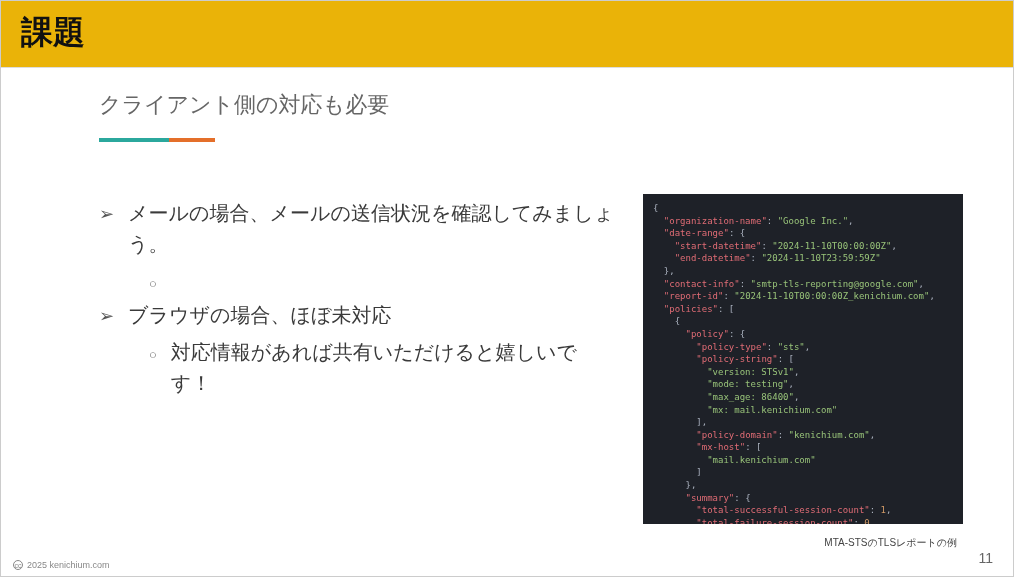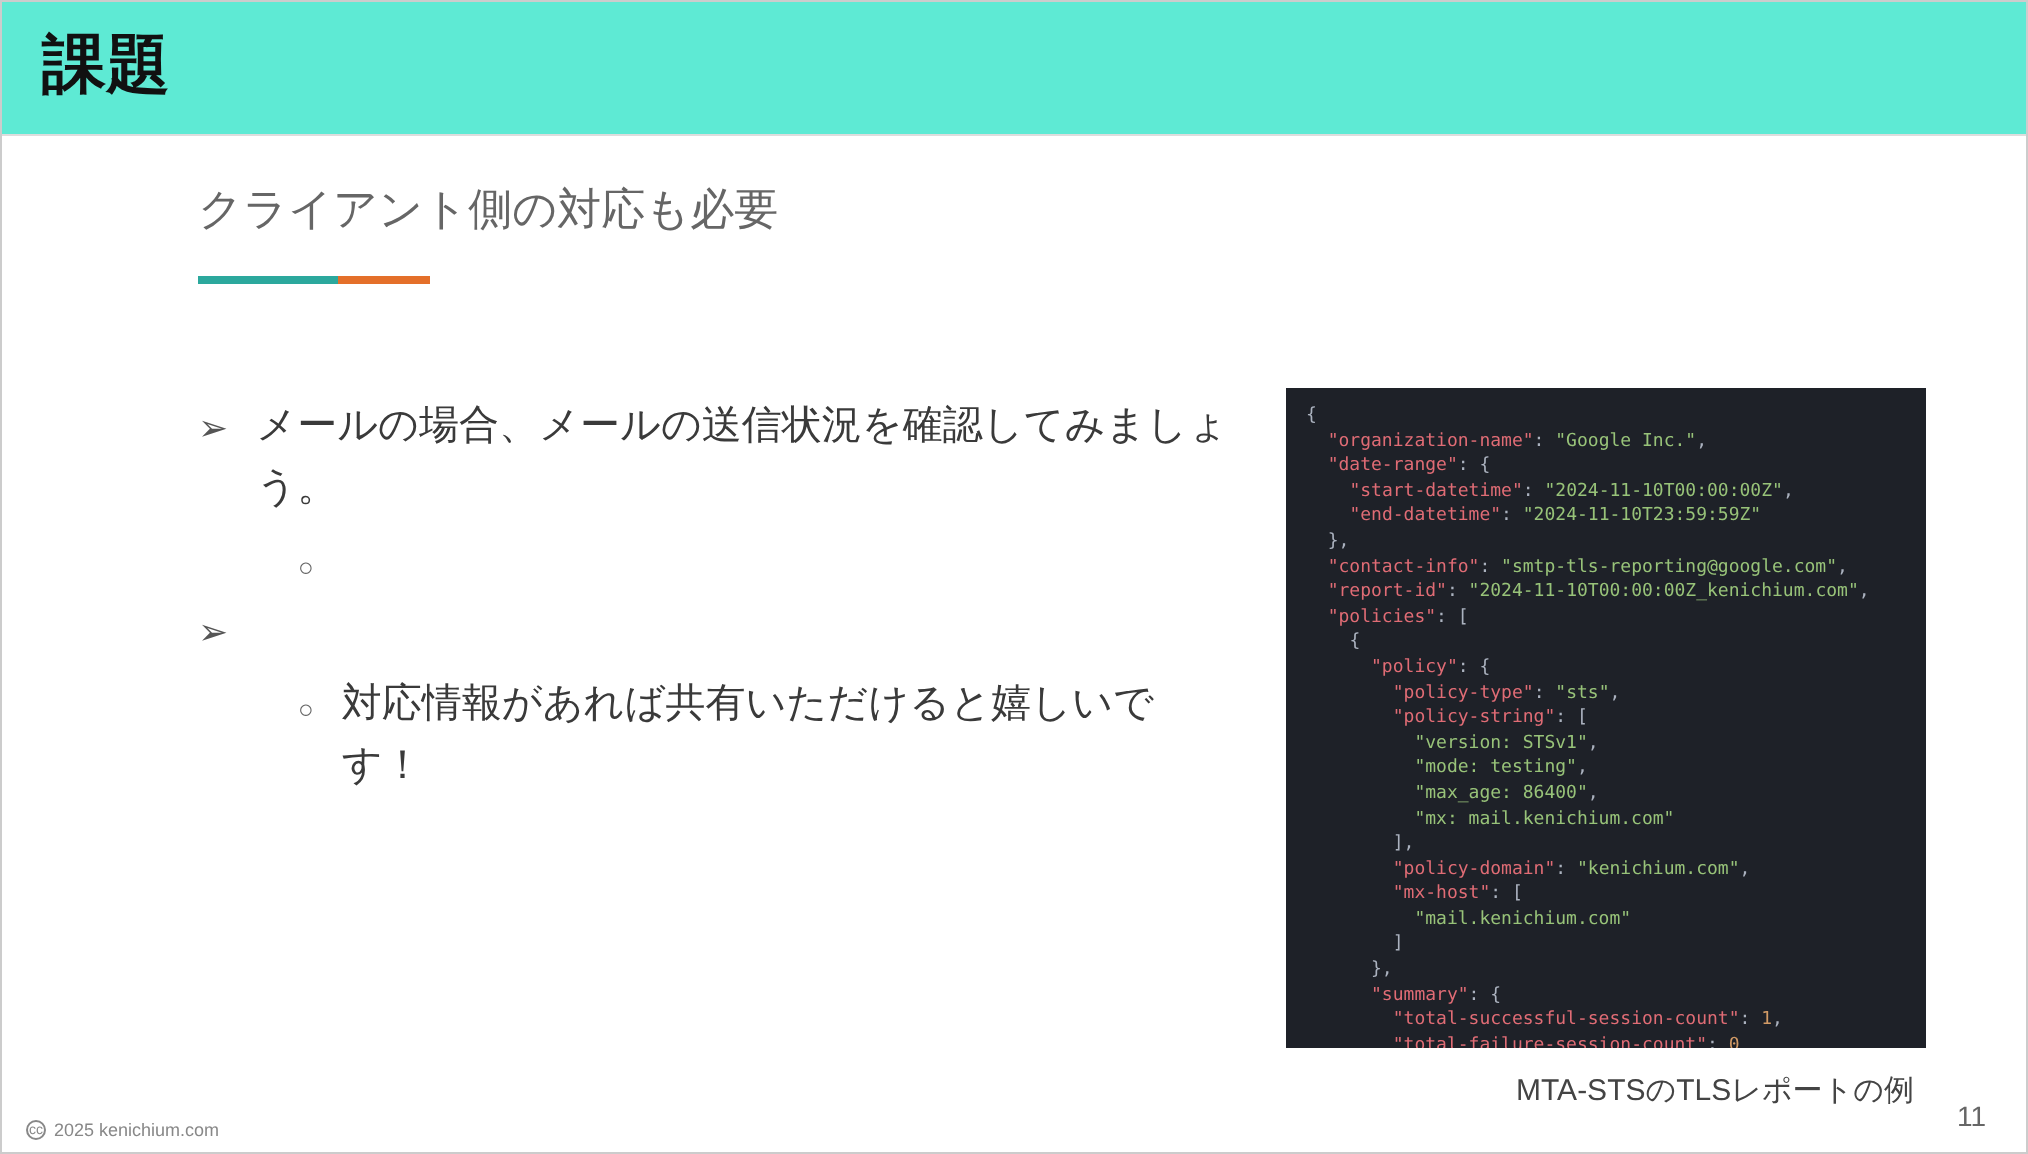--- a/index.html
+++ b/index.html
@@ -7,21 +7,21 @@
       font-family: -apple-system, "Hiragino Sans", "Yu Gothic", sans-serif;
       width: 1014px;
       height: 577px;
       background: #fff;
       color: #333;
       border: 1px solid #ccc;
       position: relative;
       overflow: hidden;
     }
     .title-bar {
-      background: #5eead4;
+      background: #eab308;
       padding: 10px 20px 12px;
       border-bottom: 1px solid #ddd;
     }
     .title-bar h1 {
       font-size: 32px;
       font-weight: 700;
       color: #111;
     }
     .content {
       padding: 22px 50px 0 98px;
@@ -76,21 +76,21 @@
       white-space: pre;
       overflow: hidden;
       height: 330px;
     }
     .k { color: #e06c75; }     
     .s { color: #98c379; }     
     .n { color: #d19a66; }     
     .p { color: #abb2bf; }     
     .caption {
       text-align: right;
-      font-size: 15px;
+      font-size: 10px;
       color: #444;
       margin-top: 12px;
       padding-right: 6px;
     }
     .footer {
       position: absolute;
       bottom: 6px;
       left: 12px;
       font-size: 9px;
       color: #888;
@@ -136,20 +136,21 @@
       <ul class="bullets">
         <li class="b1">
           <span class="arrow">➢</span>
           <span>メールの場合、メールの送信状況を確認してみましょう。</span>
         </li>
         <li class="b2">
           <span class="circ">○</span>
         </li>
         <li class="b1">
           <span class="arrow">➢</span>
+          <span>ブラウザの場合、ほぼ未対応</span>
         </li>
         <li class="b2">
           <span class="circ">○</span>
           <span>対応情報があれば共有いただけると嬉しいです！</span>
         </li>
       </ul>
     </div>
 
     <div class="right-col">
       <div class="code-img"><span class="p">{</span>

